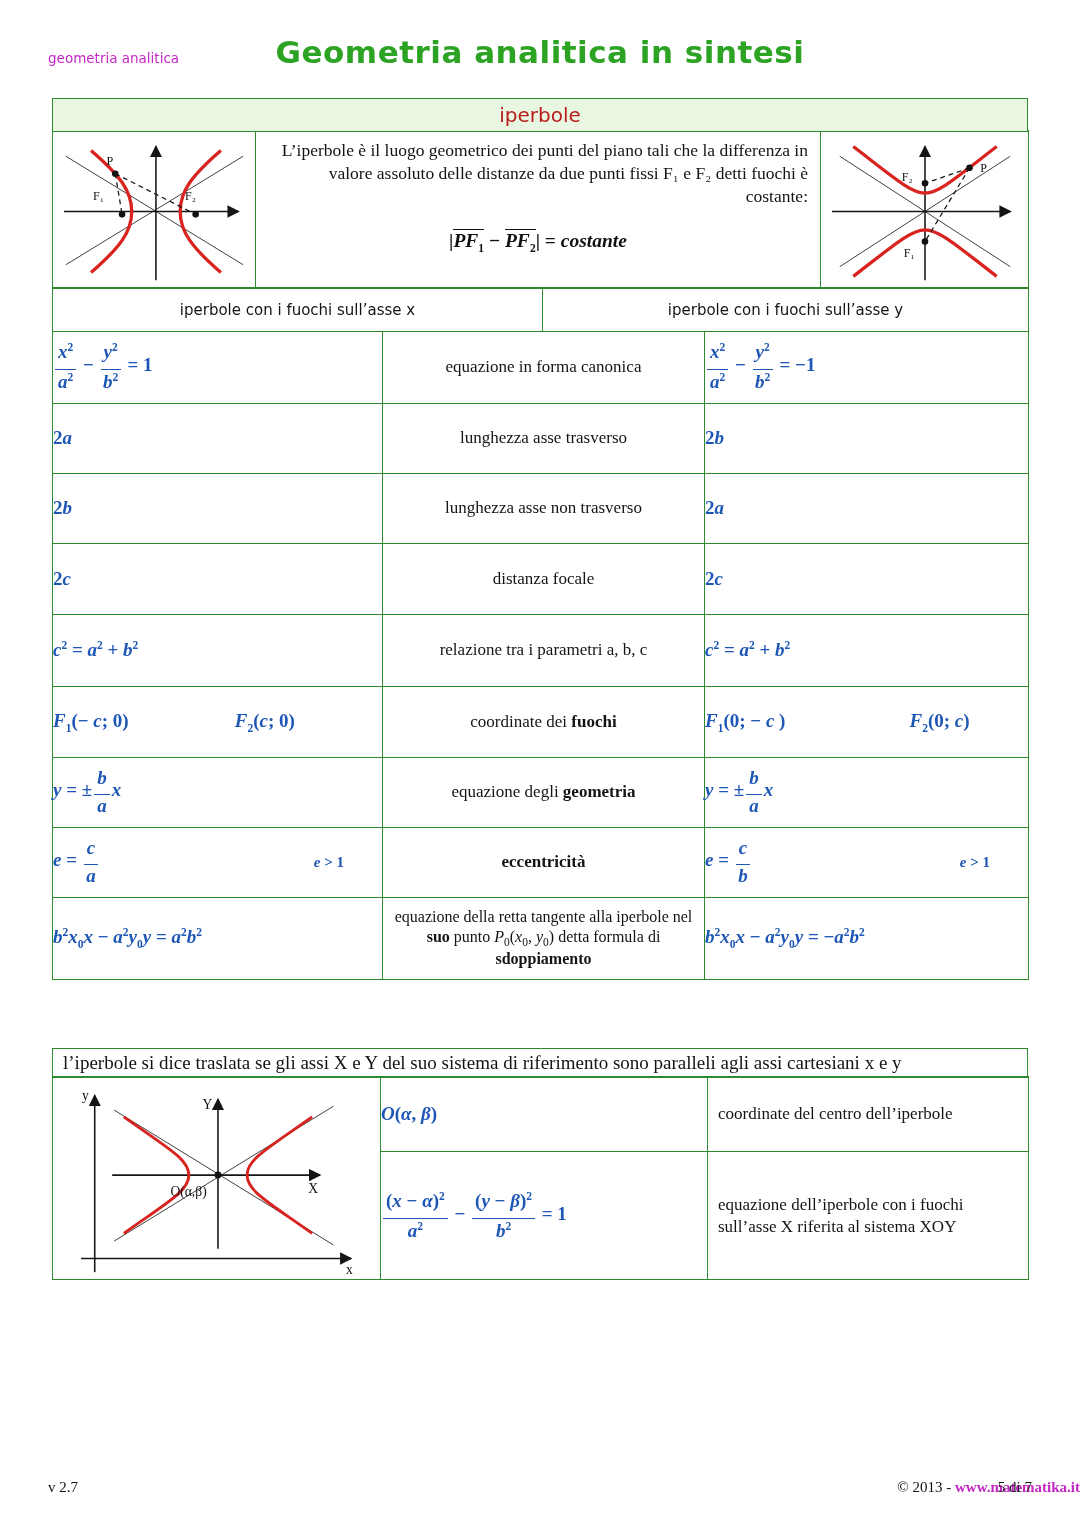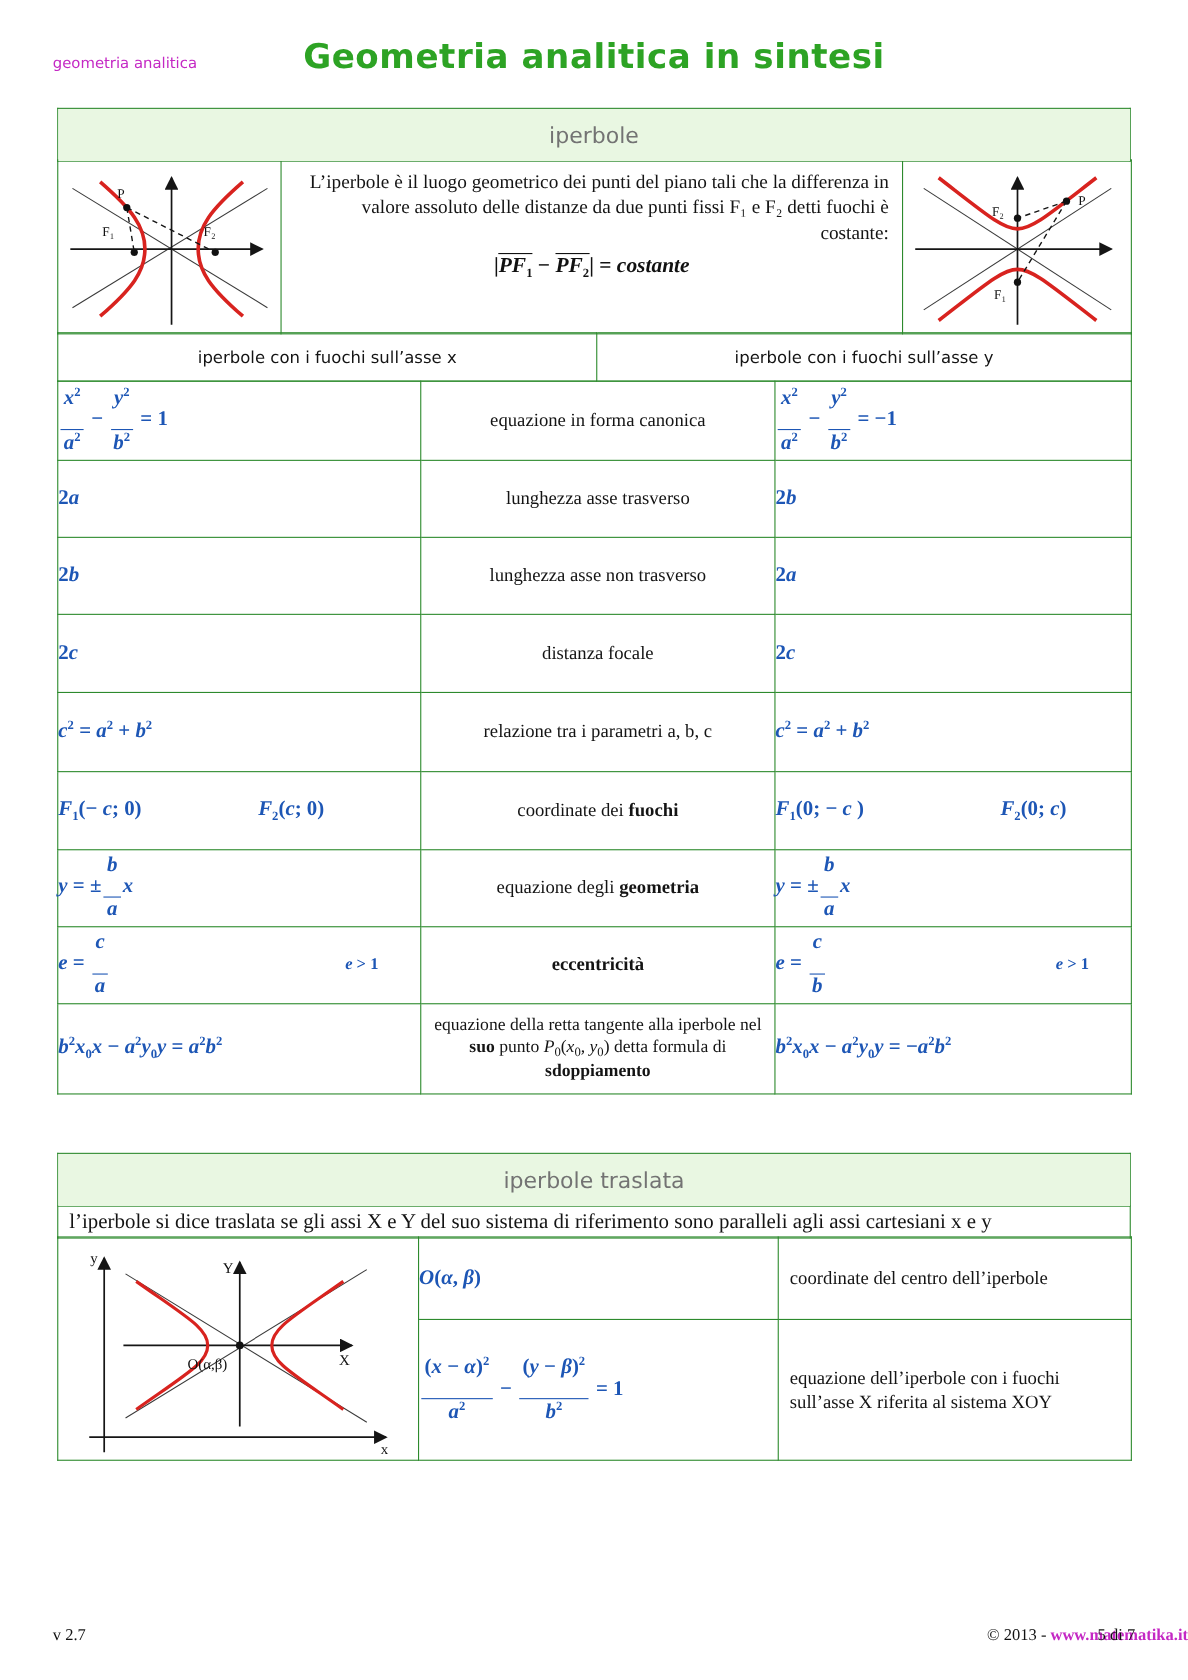--- a/index.html
+++ b/index.html
@@ -15,42 +15,42 @@
   .title{position:absolute;left:0;right:0;top:34px;text-align:center;
          font-family:"DejaVu Sans",sans-serif;font-size:31px;font-weight:bold;
          color:var(--title-green);letter-spacing:.5px}
 
   .wrap1{position:absolute;left:52px;top:98px}
   .wrap2{position:absolute;left:52px;top:1048px}
   .tbl{border-collapse:collapse;width:976px;table-layout:fixed}
   .tbl td{border:1.8px solid var(--green);position:relative;padding:0;vertical-align:middle}
   .tblock{margin-top:-1.8px}
 
-  .thead td{background:var(--header-bg);text-align:center;height:48px;
-            font-family:"DejaVu Sans",sans-serif;font-size:20px;color:#737373}
+  .thead td{background:var(--header-bg);text-align:center;height:33px;
+            font-family:"DejaVu Sans",sans-serif;font-size:20px;color:#b91c1c}
   .subhead td{font-family:"DejaVu Sans",sans-serif;font-size:15px;text-align:center;height:44px}
 
   .math{color:var(--blue);font-weight:bold;font-size:19px}
   .math i{font-style:italic}
   .fcell{padding-left:12px}
   .center{text-align:center}
   .lbl{font-size:17px;text-align:center;line-height:1.25;padding:0 8px}
   .lbl-left{font-size:17px;text-align:left;padding:0 10px;line-height:1.3}
 
   sup,sub{font-size:11.5px}
   .frac{display:inline-block;vertical-align:middle;text-align:center;line-height:1.08;margin:0 2px}
-  .frac .num{display:block;border-bottom:1.9px solid currentColor;padding:0 3px 17px}
+  .frac .num{display:block;border-bottom:1.9px solid currentColor;padding:0 3px 6px}
   .frac .den{display:block;padding-top:1px}
   .bar{display:inline-block;border-top:1.7px solid currentColor;line-height:1.15}
   .gapL{display:inline-block;width:106px}
   .gapR{display:inline-block;width:124px}
   .enote{position:absolute;right:38px;top:50%;transform:translateY(-50%);font-size:15px}
 
   .deftext{font-size:17.5px;line-height:1.32;padding:8px 12px 0;text-align:right}
-  .defformula{text-align:center;font-size:19.5px;font-weight:bold;margin-top:7px;color:#111}
+  .defformula{text-align:center;font-size:19.5px;font-weight:bold;margin-top:21px;color:#111}
   .introrow td{font-size:19px;padding:3px 10px;height:24px;text-align:left}
 
   svg{display:block;margin:0 auto}
   .axis{stroke:#151515;stroke-width:1.6;fill:none}
   .asym{stroke:#3a3a3a;stroke-width:1;fill:none}
   .curve{stroke:var(--red);stroke-width:3.4;fill:none}
   .curve2{stroke:var(--red);stroke-width:3;fill:none}
   .dash{stroke:#151515;stroke-width:1.3;fill:none;stroke-dasharray:5 4}
   .dot{fill:#111}
   .glabel{font-family:"Liberation Serif",serif;font-size:12.5px;fill:#111}
@@ -234,25 +234,20 @@
         <td class="fcell"><span class="math"><i>b</i><sup>2</sup><i>x</i><sub>0</sub><i>x</i> − <i>a</i><sup>2</sup><i>y</i><sub>0</sub><i>y</i> = −<i>a</i><sup>2</sup><i>b</i><sup>2</sup></span></td>
       </tr>
     </tbody>
       </table>
   </div>
 
   <div class="wrap2">
 
     <table class="tbl">
       <tbody>
-          <tr class="thead">
-        <td>
-          <span>iperbole traslata</span>
-        </td>
-      </tr>
       <tr class="introrow">
         <td>
           <span>l’iperbole si dice traslata se gli assi X e Y del suo sistema di riferimento sono paralleli agli assi cartesiani x e y</span>
         </td>
       </tr>
     </tbody>
       </table>
 
     <table class="tbl tblock">
       <colgroup>

